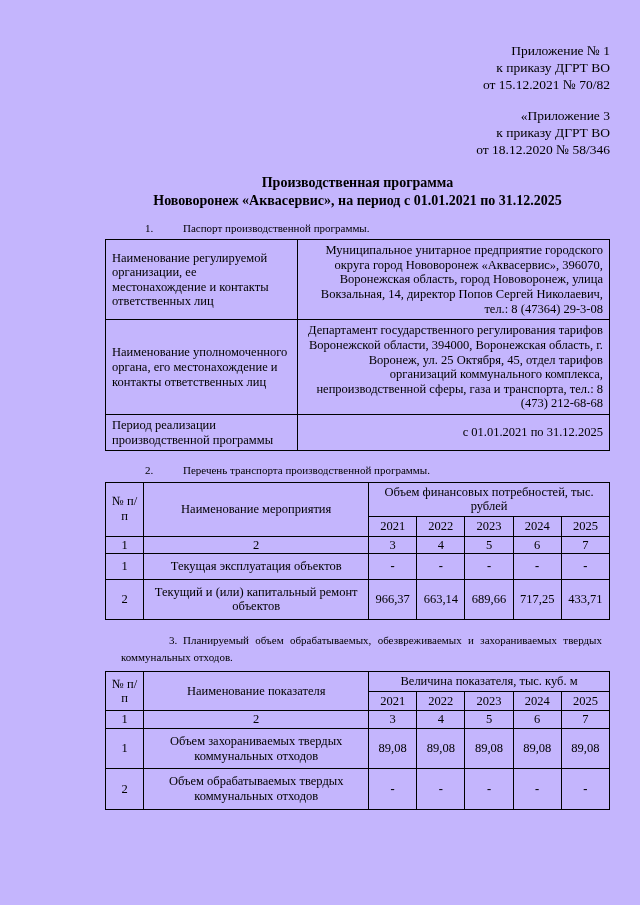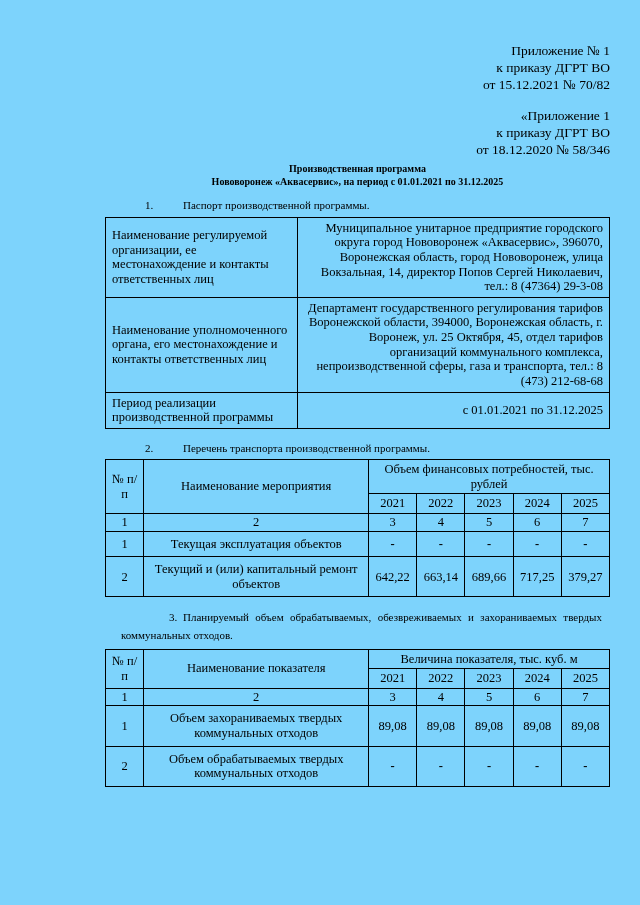--- a/index.html
+++ b/index.html
@@ -7,29 +7,29 @@
     width:640px; height:905px;
     color:#000;
     font-family:"Liberation Serif","DejaVu Serif",serif;
     -webkit-font-smoothing:antialiased;
   }
   .page {
     box-sizing:border-box;
     width:640px; height:905px;
     padding:42px 30px 16px 105px;
     overflow:hidden;
-    background:#7dd3fc;
+    background:#c4b5fd;
   }
   .annex { text-align:right; font-size:13.5px; line-height:1.26; }
   .annex-gap { height:14px; }
   .doc-title {
-    margin:4px 0 8px 0;
+    margin:16px 0 8px 0;
     text-align:center;
     font-weight:bold;
-    font-size:10px;
+    font-size:14px;
     line-height:1.32;
   }
   .sec-heading {
     margin:10px 0 4px 0;
     font-size:11px;
     line-height:1.3;
   }
   .sec-heading.plain { padding-left:40px; }
   .secnum { display:inline-block; width:38px; }
   .sec-heading.justified {
@@ -70,21 +70,21 @@
 
 <div class="page">
 
   <div class="annex">
     <div>Приложение № 1</div>
     <div>к приказу ДГРТ ВО</div>
     <div>от 15.12.2021 № 70/82</div>
   </div>
   <div class="annex-gap"></div>
   <div class="annex">
-    <div>«Приложение 1</div>
+    <div>«Приложение 3</div>
     <div>к приказу ДГРТ ВО</div>
     <div>от 18.12.2020 № 58/346</div>
   </div>
 
   <div class="doc-title">
     <div>Производственная программа</div>
     <div>Нововоронеж «Аквасервис», на период с 01.01.2021 по 31.12.2025</div>
   </div>
 
   <p class="sec-heading plain"><span class="secnum">1.</span><span>Паспорт производственной программы.</span></p>
@@ -146,25 +146,25 @@
         <td>Текущая эксплуатация объектов</td>
         <td class="dash-cell">-</td>
         <td class="dash-cell">-</td>
         <td class="dash-cell">-</td>
         <td class="dash-cell">-</td>
         <td class="dash-cell">-</td>
       </tr>
       <tr class="body-row">
         <td>2</td>
         <td>Текущий и (или) капитальный ремонт объектов</td>
-        <td>642,22</td>
+        <td>966,37</td>
         <td>663,14</td>
         <td>689,66</td>
         <td>717,25</td>
-        <td>379,27</td>
+        <td>433,71</td>
       </tr>
     </tbody>
   </table>
   </div>
 
   <p class="sec-heading justified"><span class="secnum">3.</span><span>Планируемый объем обрабатываемых, обезвреживаемых и захораниваемых твердых коммунальных отходов.</span></p>
 
   <table class="data-table">
     <colgroup>
         <col class="c-num">

